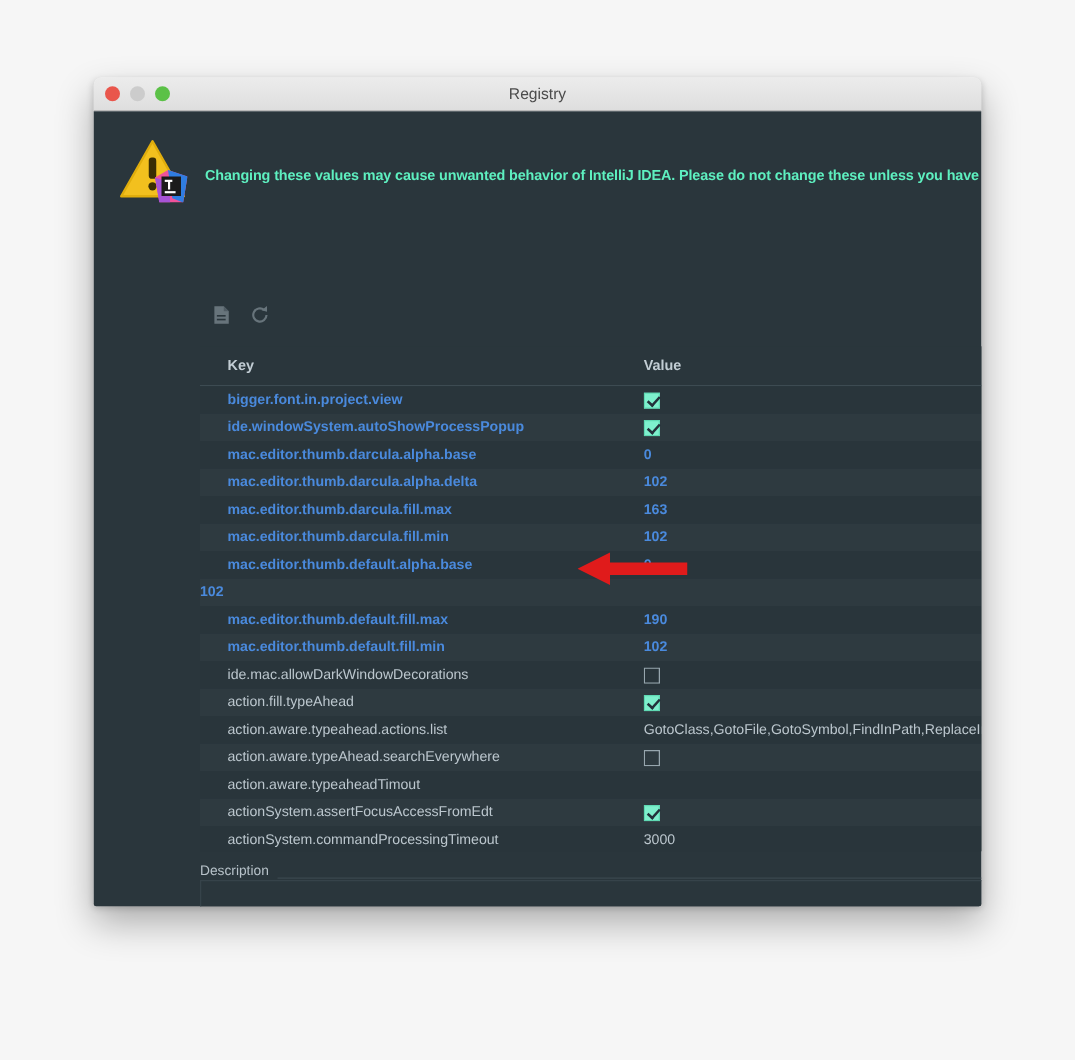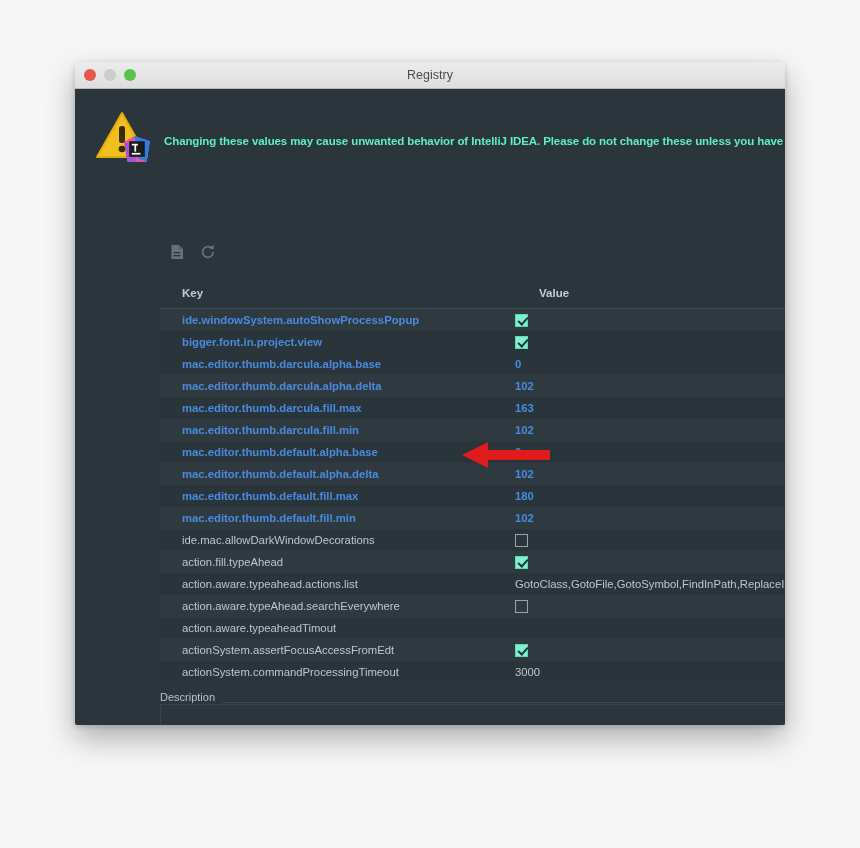--- a/index.html
+++ b/index.html
@@ -138,21 +138,21 @@
     height: 31px;
     background: #2a363c;
     border-bottom: 1px solid #3d4b52;
     display: flex;
     align-items: center;
     color: #c2cdd4;
     font-size: 11.5px;
     font-weight: bold;
   }
   .th-key   { width: 355px; padding-left: 22px; box-sizing: border-box; }
-  .th-value { flex: 1; margin-left: 24px; }
+  .th-value { flex: 1; }
 
   .rows { position: relative; }
   .row {
     height: 22px;
     display: flex;
     align-items: center;
     font-size: 11.3px;
   }
   .row.odd  { background: #29353b; }
   .row.even { background: #2e3a40; }
@@ -298,55 +298,54 @@
           </svg>
         </span>
       </div>
 
       <div class="table-area">
         <div class="thead">
           <div class="th-key">Key</div>
           <div class="th-value">Value</div>
         </div>
         <div class="rows" id="rows">
+            <div class="row odd modified">
+              <div class="cell-key">bigger.font.in.project.view</div>
+              <div class="cell-val"><span class="cb on"></span></div>
+            </div>
             <div class="row even modified">
               <div class="cell-key">ide.windowSystem.autoShowProcessPopup</div>
               <div class="cell-val"><span class="cb on"></span></div>
             </div>
             <div class="row odd modified">
-              <div class="cell-key">bigger.font.in.project.view</div>
-              <div class="cell-val"><span class="cb on"></span></div>
-            </div>
-            <div class="row odd modified">
               <div class="cell-key">mac.editor.thumb.darcula.alpha.base</div>
               <div class="cell-val">0</div>
             </div>
             <div class="row even modified">
               <div class="cell-key">mac.editor.thumb.darcula.alpha.delta</div>
               <div class="cell-val">102</div>
             </div>
             <div class="row odd modified">
               <div class="cell-key">mac.editor.thumb.darcula.fill.max</div>
               <div class="cell-val">163</div>
             </div>
             <div class="row even modified">
               <div class="cell-key">mac.editor.thumb.darcula.fill.min</div>
               <div class="cell-val">102</div>
             </div>
             <div class="row odd modified">
               <div class="cell-key">mac.editor.thumb.default.alpha.base</div>
               <div class="cell-val">0</div>
             </div>
             <div class="row even modified">
-              <div class="cell-key">mac.editor.thumb.default.alpha.delta</div>
               <div class="cell-val">102</div>
             </div>
             <div class="row odd modified">
               <div class="cell-key">mac.editor.thumb.default.fill.max</div>
-              <div class="cell-val">180</div>
+              <div class="cell-val">190</div>
             </div>
             <div class="row even modified">
               <div class="cell-key">mac.editor.thumb.default.fill.min</div>
               <div class="cell-val">102</div>
             </div>
             <div class="row odd">
               <div class="cell-key">ide.mac.allowDarkWindowDecorations</div>
               <div class="cell-val"><span class="cb off"></span></div>
             </div>
             <div class="row even">

